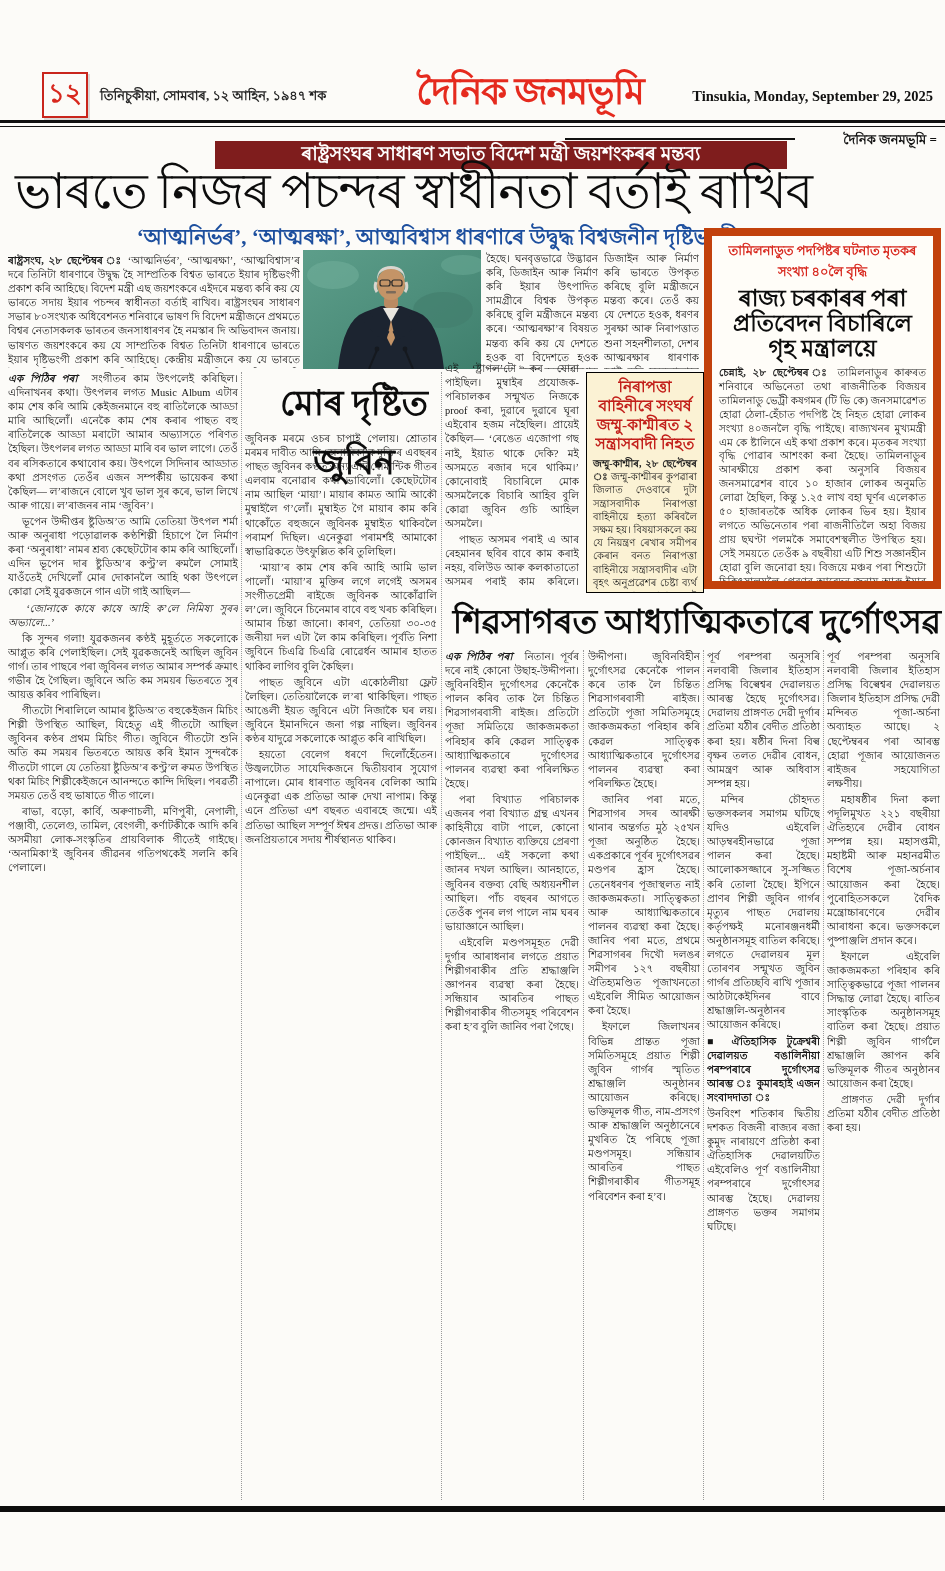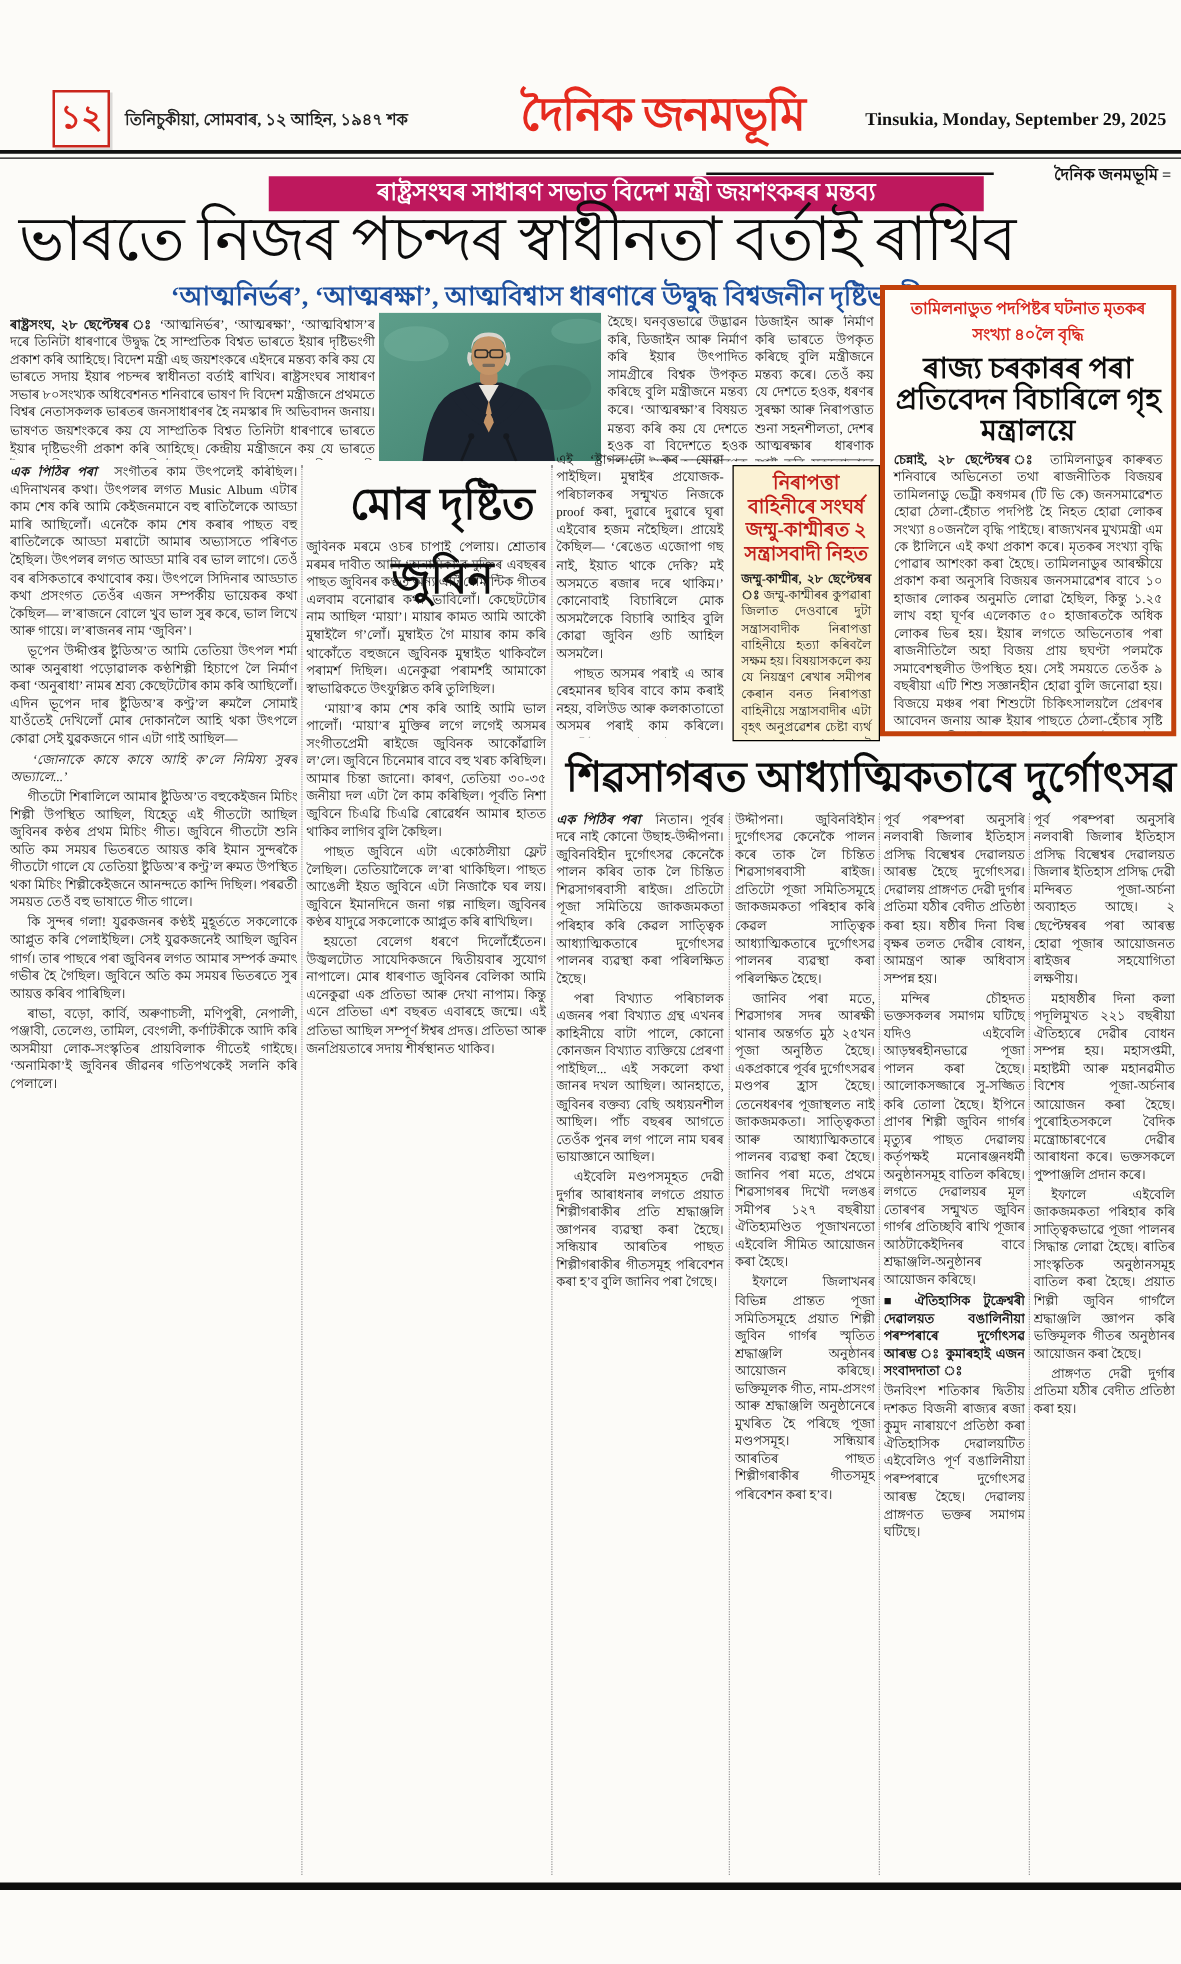--- a/index.html
+++ b/index.html
@@ -12,37 +12,37 @@
   .pagenum{color:#d8281e;font-size:26px;font-weight:bold;}
   .dateline-as{left:100px;top:86px;font-size:13px;font-weight:bold;color:#222;}
   .masthead{left:340px;top:62px;width:380px;text-align:center;color:#e52a1e;
             font-size:37px;font-weight:bold;letter-spacing:-1px;}
   .date-en{right:12px;top:88px;font-size:14.5px;font-weight:bold;color:#111;}
   .rule1{left:0;top:120px;width:945px;height:3px;background:#111;}
   .rule2{left:0;top:126px;width:945px;height:1px;background:#111;}
   .runbrand{right:8px;top:130px;font-size:13px;font-weight:bold;color:#111;}
   .runline{right:150px;top:138px;width:230px;height:2px;background:#111;}
   
-  .kicker{left:215px;top:141px;width:572px;height:28px;background:#be185d;color:#fff;
+  .kicker{left:215px;top:141px;width:572px;height:28px;background:#7f1d1d;color:#fff;
           font-size:19px;font-weight:bold;display:flex;align-items:center;justify-content:center;}
   .headline{left:15px;top:166px;width:915px;text-align:left;font-size:49px;line-height:52px;
             font-weight:normal;color:#0c0c0c;letter-spacing:-1px;}
   .subhead{left:20px;top:221px;width:905px;text-align:center;color:#1d4f9e;
            font-size:21px;font-weight:bold;}
   .col{position:absolute;text-align:justify;font-size:10.4px;line-height:14.1px;
        overflow:hidden;color:#151515;}
   .col p{margin:0 0 2px 0;text-indent:14px;}
   .col p.np{text-indent:0;}
   .leadin{font-weight:bold;font-style:italic;}
   .dl{font-weight:bold;}
   .verse{font-style:italic;text-indent:18px !important;}
   
   .photo{left:303px;top:250px;width:178px;height:119px;overflow:hidden;}
   
-  .tnbox{left:704px;top:228px;width:237px;height:361px;border:4px solid #c2410c;
+  .tnbox{left:704px;top:228px;width:237px;height:361px;border:8px solid #c2410c;
          background:#fffdf8;padding:5px 7px;box-sizing:border-box;overflow:hidden;}
   .tnkicker{color:#d8281e;font-size:13px;font-weight:bold;text-align:center;margin:0 0 3px 0;}
   .tnhead{color:#0c0c0c;font-size:23px;line-height:25px;font-weight:bold;text-align:center;margin:0 0 5px 0;}
   .tnbody{text-align:justify;font-size:10.4px;line-height:13.9px;}
   .jkbox{left:586px;top:372px;width:118px;height:221px;background:#fbf2d4;border:1px solid #000000;
          padding:4px 6px;box-sizing:border-box;overflow:hidden;}
   .jkhead{color:#c21f1a;font-size:15.5px;line-height:19px;font-weight:bold;text-align:center;margin:0 0 4px 0;}
   .jkbody{text-align:justify;font-size:10px;line-height:13.2px;}
   
   .zhead{left:241px;top:376px;width:226px;text-align:center;font-size:35px;font-weight:bold;color:#0c0c0c;}
@@ -140,22 +140,22 @@
   </div>
 </div>
 
 <div class="abs zhead">মোৰ দৃষ্টিত জুবিন</div>
 
 <div class="col" style="left:8px;top:372px;width:230px;height:1128px;">
   <p class="np"><span class="leadin">এক পিঠিৰ পৰা</span>&nbsp;
      <span>সংগীতৰ কাম উৎপলেই কৰিছিল। এদিনাখনৰ কথা। উৎপলৰ লগত Music Album এটাৰ কাম শেষ কৰি আমি কেইজনমানে বহু ৰাতিলৈকে আড্ডা মাৰি আছিলোঁ। এনেকৈ কাম শেষ কৰাৰ পাছত বহু ৰাতিলৈকে আড্ডা মৰাটো আমাৰ অভ্যাসতে পৰিণত হৈছিল। উৎপলৰ লগত আড্ডা মাৰি বৰ ভাল লাগে। তেওঁ বৰ ৰসিকতাৰে কথাবোৰ কয়। উৎপলে সিদিনাৰ আড্ডাত কথা প্ৰসংগত তেওঁৰ এজন সম্পৰ্কীয় ভায়েকৰ কথা কৈছিল— ল’ৰাজনে বোলে খুব ভাল সুৰ কৰে, ভাল লিখে আৰু গায়ে। ল’ৰাজনৰ নাম ‘জুবিন’।</span></p>
   <p>ভূপেন উদ্দীপ্তৰ ষ্টুডিঅ’ত আমি তেতিয়া উৎপল শৰ্মা আৰু অনুৰাধা পড়োৱালক কণ্ঠশিল্পী হিচাপে লৈ নিৰ্মাণ কৰা ‘অনুৰাধা’ নামৰ শ্ৰব্য কেছেটটোৰ কাম কৰি আছিলোঁ। এদিন ভূপেন দাৰ ষ্টুডিঅ’ৰ কণ্ট্ৰ’ল ৰুমলৈ সোমাই যাওঁতেই দেখিলোঁ মোৰ দোকানলৈ আহি থকা উৎপলে কোৱা সেই যুৱকজনে গান এটা গাই আছিল—</p>
   <p class="verse">‘জোনাকে কাষে কাষে আহি ক’লে নিমিষ্য সুৰৰ অভ্যালে...’</p>
+  <p>কি সুন্দৰ গলা! যুৱকজনৰ কণ্ঠই মুহূৰ্ততে সকলোকে আপ্লুত কৰি পেলাইছিল। সেই যুৱকজনেই আছিল জুবিন গাৰ্গ। তাৰ পাছৰে পৰা জুবিনৰ লগত আমাৰ সম্পৰ্ক ক্ৰমাৎ গভীৰ হৈ গৈছিল। জুবিনে অতি কম সময়ৰ ভিতৰতে সুৰ আয়ত্ত কৰিব পাৰিছিল।</p>
   <p>গীতটো শিৰালিলে আমাৰ ষ্টুডিঅ’ত বহুকেইজন মিচিং শিল্পী উপস্থিত আছিল, যিহেতু এই গীতটো আছিল জুবিনৰ কণ্ঠৰ প্ৰথম মিচিং গীত। জুবিনে গীতটো শুনি অতি কম সময়ৰ ভিতৰতে আয়ত্ত কৰি ইমান সুন্দৰকৈ গীতটো গালে যে তেতিয়া ষ্টুডিঅ’ৰ কণ্ট্ৰ’ল ৰুমত উপস্থিত থকা মিচিং শিল্পীকেইজনে আনন্দতে কান্দি দিছিল। পৰৱৰ্তী সময়ত তেওঁ বহু ভাষাতে গীত গালে।</p>
-  <p>কি সুন্দৰ গলা! যুৱকজনৰ কণ্ঠই মুহূৰ্ততে সকলোকে আপ্লুত কৰি পেলাইছিল। সেই যুৱকজনেই আছিল জুবিন গাৰ্গ। তাৰ পাছৰে পৰা জুবিনৰ লগত আমাৰ সম্পৰ্ক ক্ৰমাৎ গভীৰ হৈ গৈছিল। জুবিনে অতি কম সময়ৰ ভিতৰতে সুৰ আয়ত্ত কৰিব পাৰিছিল।</p>
   <p>ৰাভা, বড়ো, কাৰ্বি, অৰুণাচলী, মণিপুৰী, নেপালী, পঞ্জাবী, তেলেগু, তামিল, বেংগলী, কৰ্ণাটকীকে আদি কৰি অসমীয়া লোক-সংস্কৃতিৰ প্ৰায়বিলাক গীতেই গাইছে। ‘অনামিকা’ই জুবিনৰ জীৱনৰ গতিপথকেই সলনি কৰি পেলালে।</p>
 </div>
 
 <div class="col" style="left:245px;top:432px;width:192px;height:1068px;">
   <p class="np">জুবিনক মৰমে ওচৰ চাপাই পেলায়। শ্ৰোতাৰ মৰমৰ দাবীত আমি ‘অনামিকা’ৰ মুক্তিৰ এবছৰৰ পাছত জুবিনৰ কণ্ঠত অন্য এটি ৰোমান্টিক গীতৰ এলবাম বনোৱাৰ কথা ভাবিলোঁ। কেছেটটোৰ নাম আছিল ‘মায়া’। মায়াৰ কামত আমি আকৌ মুম্বাইলৈ গ’লোঁ। মুম্বাইত গৈ মায়াৰ কাম কৰি থাকোঁতে বহুজনে জুবিনক মুম্বাইত থাকিবলৈ পৰামৰ্শ দিছিল। এনেকুৱা পৰামৰ্শই আমাকো স্বাভাৱিকতে উৎফুল্লিত কৰি তুলিছিল।</p>
   <p>‘মায়া’ৰ কাম শেষ কৰি আহি আমি ভাল পালোঁ। ‘মায়া’ৰ মুক্তিৰ লগে লগেই অসমৰ সংগীতপ্ৰেমী ৰাইজে জুবিনক আকোঁৱালি ল’লে। জুবিনে চিনেমাৰ বাবে বহু খৰচ কৰিছিল। আমাৰ চিন্তা জানো। কাৰণ, তেতিয়া ৩০-৩৫ জনীয়া দল এটা লৈ কাম কৰিছিল। পূৰ্বতি নিশা জুবিনে চিএৱি চিএৱি ৰোৱেৰ্ধন আমাৰ হাতত থাকিব লাগিব বুলি কৈছিল।</p>
   <p>পাছত জুবিনে এটা একোঠলীয়া ফ্লেট লৈছিল। তেতিয়ালৈকে ল’ৰা থাকিছিল। পাছত আঙেলী ইয়ত জুবিনে এটা নিজাকৈ ঘৰ লয়। জুবিনে ইমানদিনে জনা গল্প নাছিল। জুবিনৰ কণ্ঠৰ যাদুৱে সকলোকে আপ্লুত কৰি ৰাখিছিল।</p>
   <p>হয়তো বেলেগ ধৰণে দিলোঁহেঁতেন। উজ্বলটোত সাযেদিকজনে দ্বিতীয়বাৰ সুযোগ নাপালে। মোৰ ধাৰণাত জুবিনৰ বেলিকা আমি এনেকুৱা এক প্ৰতিভা আৰু দেখা নাপাম। কিন্তু এনে প্ৰতিভা এশ বছৰত এবাৰহে জন্মে। এই প্ৰতিভা আছিল সম্পূৰ্ণ ঈশ্বৰ প্ৰদত্ত। প্ৰতিভা আৰু জনপ্ৰিয়তাৰে সদায় শীৰ্ষস্থানত থাকিব।</p>
 </div>
 

